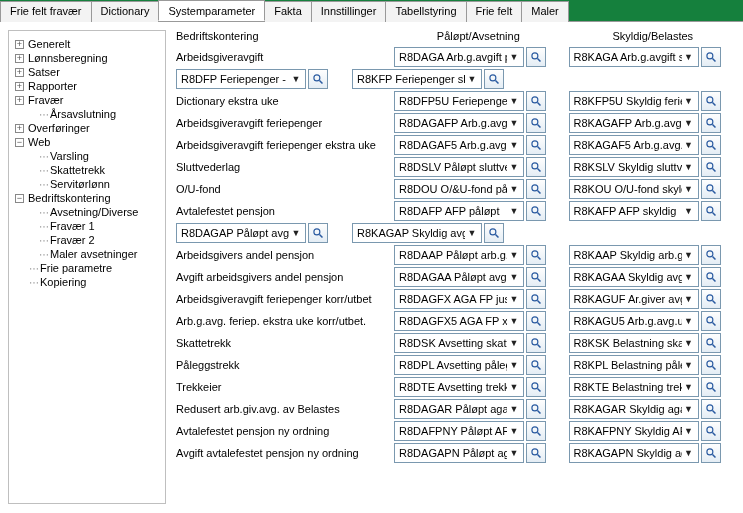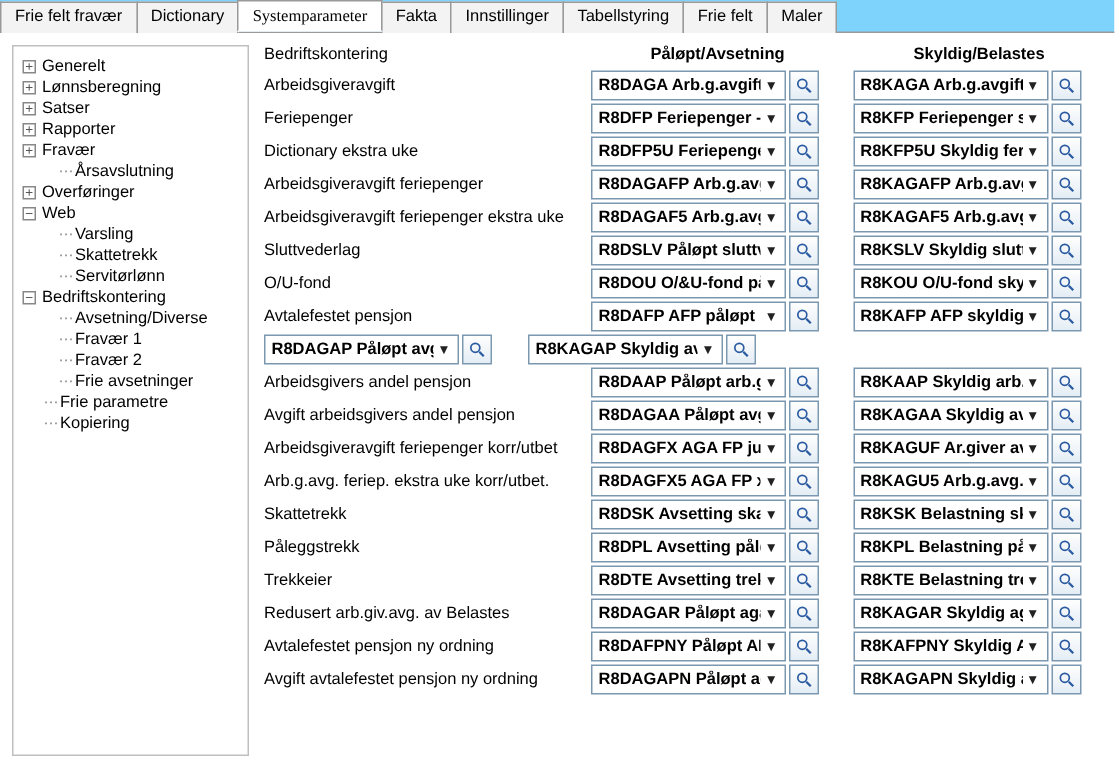--- a/index.html
+++ b/index.html
@@ -9,40 +9,39 @@
     font-size: 11px;
     background: #fff;
     color: #000;
     width: 743px;
     height: 513px;
     overflow: hidden;
   }
   .tabs {
     display: flex;
     border-bottom: 1px solid #999;
-    background: #7dd3fc;
+    background: #15803d;
   }
   .tab {
     padding: 3px 9px;
     border: 1px solid #999;
     border-bottom: none;
     background: #f3f3f3;
     margin-right: -1px;
     cursor: pointer;
     position: relative;
     top: 1px;
   }
   .tab.active {
     background: #fff;
     border-bottom: 1px solid #fff;
     top: 0;
     padding-top: 4px;
     padding-bottom: 3px;
     z-index: 2;
-    font-family: Liberation Serif, serif;
   }
   .content {
     display: flex;
     height: calc(100% - 23px);
   }
   .tree {
     width: 158px;
     border: 1px solid #bfbfbf;
     margin: 8px 4px 8px 8px;
     padding: 6px 2px;
@@ -71,21 +70,21 @@
     flex: 1;
     padding: 8px 6px;
     overflow: auto;
   }
   .header-row {
     display: flex;
     font-size: 11px;
     margin-bottom: 4px;
   }
   .col-label { width: 220px; }
-  .col-combo { width: 170px; display:flex; align-items:center;font-weight:bold;}
+  .col-combo { width: 170px; display:flex; align-items:center;}
   .col-gap { width: 6px; }
   .header-row .col-combo, .header-row .col-combo2 { text-align:center; }
   .row {
     display: flex;
     align-items: center;
     height: 22px;
   }
   .row .label {
     width: 220px;
     white-space: nowrap;
@@ -193,21 +192,21 @@
       <div class="tree-item child">
         <span class="dots">⋯</span>
         <span>Fravær 1</span>
       </div>
       <div class="tree-item child">
         <span class="dots">⋯</span>
         <span>Fravær 2</span>
       </div>
       <div class="tree-item child">
         <span class="dots">⋯</span>
-        <span>Frie avsetninger</span>
+        <span>Maler avsetninger</span>
       </div>
       <div class="tree-item child" style="padding-left: 18px;">
         <span class="dots">⋯</span>
         <span>Frie parametre</span>
       </div>
       <div class="tree-item child" style="padding-left: 18px;">
         <span class="dots">⋯</span>
         <span>Kopiering</span>
       </div>
     </div>
@@ -241,21 +240,20 @@
             </div>
             <div class="search-btn">
               <svg viewBox="0 0 16 16">
                 <circle cx="6.5" cy="6.5" r="4" fill="none" stroke="#2a5aa0" stroke-width="1.5"></circle>
                 <line x1="10" y1="10" x2="14" y2="14" stroke="#2a5aa0" stroke-width="2"></line>
               </svg>
             </div>
           </div>
         </div>
         <div class="row">
-          <div class="label">Feriepenger</div>
           <div class="col-combo" style="display: flex; align-items: center;">
             <div class="combo">
               <span class="txt">R8DFP Feriepenger - pål</span>
               <span class="arrow">▼</span>
             </div>
             <div class="search-btn">
               <svg viewBox="0 0 16 16">
                 <circle cx="6.5" cy="6.5" r="4" fill="none" stroke="#2a5aa0" stroke-width="1.5"></circle>
                 <line x1="10" y1="10" x2="14" y2="14" stroke="#2a5aa0" stroke-width="2"></line>
               </svg>

